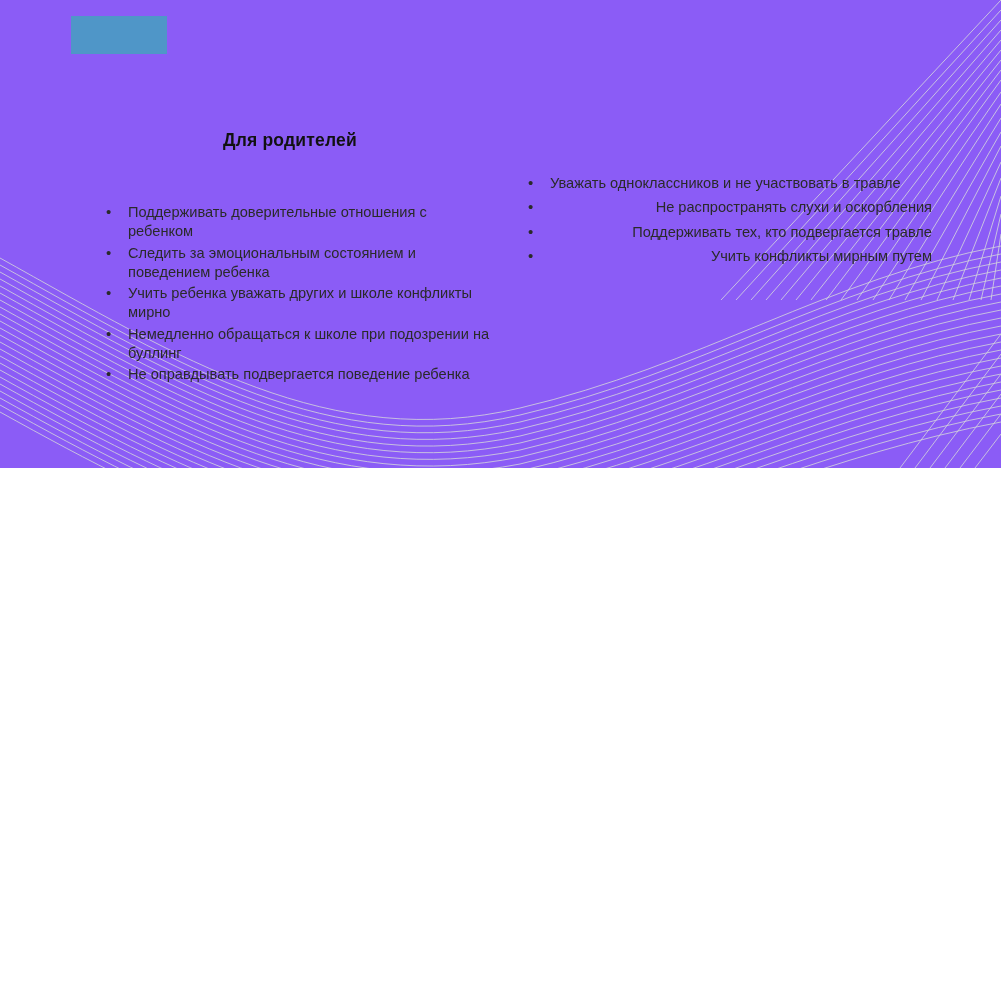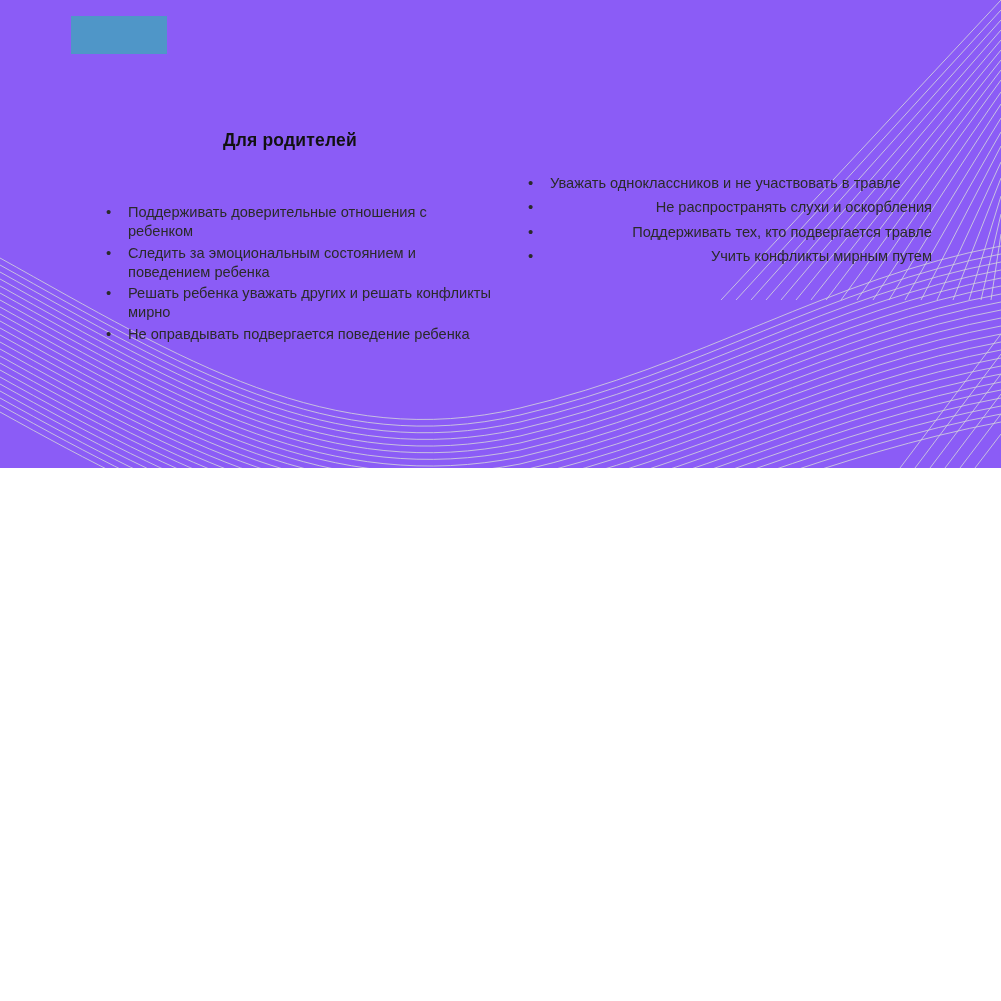--- a/index.html
+++ b/index.html
@@ -181,21 +181,22 @@
     </g>
   </svg>
 
   <div id="accent-rect"></div>
 
   <div class="column" id="column-parents">
     <div class="col-title">Для родителей</div>
     <ul class="bullets">
       <li>Поддерживать доверительные отношения с ребенком</li>
       <li>Следить за эмоциональным состоянием и поведением ребенка</li>
-      <li>Решать ребенка уважать других и решать конфликты мирно</li>
+      <li>Учить ребенка уважать других и школе конфликты мирно</li>
+      <li>Немедленно обращаться к школе при подозрении на буллинг</li>
       <li>Не оправдывать подвергается поведение ребенка</li>
     </ul>
   </div>
 
   <div class="column" id="column-students">
     <ul class="bullets">
       <li class="justified">Уважать одноклассников и не участвовать в травле</li>
       <li>Не распространять слухи и оскорбления</li>
       <li>Поддерживать тех, кто подвергается травле</li>
       <li>Учить конфликты мирным путем</li>

